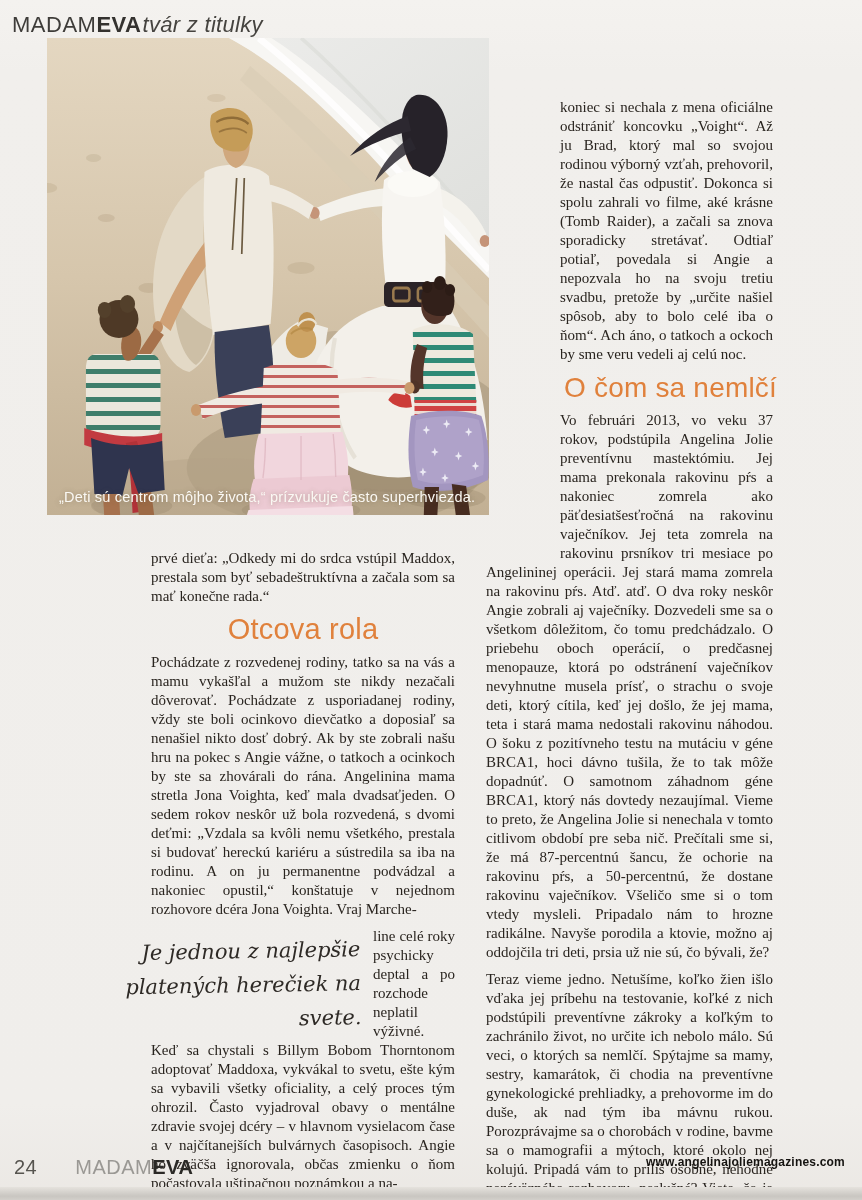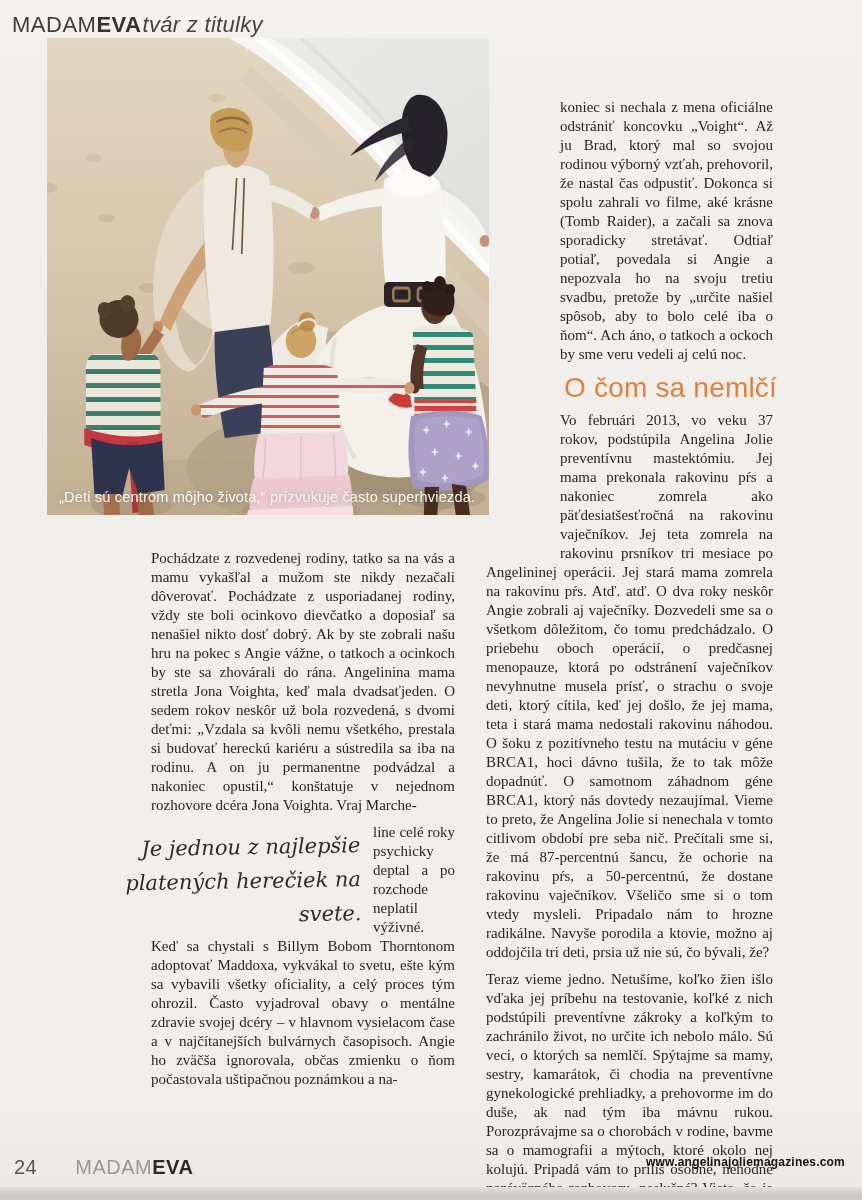--- a/index.html
+++ b/index.html
@@ -229,20 +229,22 @@
         <path d="M250,396 L349,394 C355,412 357,428 355,441 L246,445 C243,428 245,410 250,396 Z" fill="#f1d6dd"></path>
         <path d="M244,441 L357,437 C361,453 361,465 359,475 L240,477 C238,462 240,451 244,441 Z" fill="#eccad3"></path>
         <path d="M238,472 L361,468 L362,477 L236,477 Z" fill="#f4dee4"></path>
         <path d="M258,400 C258,414 257,428 255,440 M300,398 C300,413 300,428 300,442 M338,396 C340,411 341,426 341,439" stroke="#dfb6c1" stroke-width="1.6" fill="none" opacity=".8"></path>
       </g>
     </svg>
     <div class="caption">„Deti sú centrom môjho života,“ prízvukuje často superhviezda.</div>
   </div>
 
   <div class="col col-left" style="color: rgb(41, 36, 31);">
+    <p>prvé dieťa: „Odkedy mi do srdca vstúpil Maddox, prestala som byť sebadeštruktívna a začala som sa mať konečne rada.“</p>
+    <h2 class="sec" style="color: rgb(224, 129, 60);">Otcova rola</h2>
     <p>Pochádzate z rozvedenej rodiny, tatko sa na vás a mamu vykašľal a mužom ste nikdy nezačali dôverovať. Pochádzate z usporiadanej rodiny, vždy ste boli ocinkovo dievčatko a doposiaľ sa nenašiel nikto dosť dobrý. Ak by ste zobrali našu hru na pokec s Angie vážne, o tatkoch a ocinkoch by ste sa zhovárali do rána. Angelinina mama stretla Jona Voighta, keď mala dvadsaťjeden. O sedem rokov neskôr už bola rozvedená, s dvomi deťmi: „Vzdala sa kvôli nemu všetkého, prestala si budovať hereckú kariéru a sústredila sa iba na rodinu. A on ju permanentne podvádzal a nakoniec opustil,“ konštatuje v nejednom rozhovore dcéra Jona Voighta. Vraj Marche-</p>
     <div>
       <div class="pull-quote">Je jednou z najlepšie
 platených herečiek na
 svete.</div>
       <p>line celé roky psychicky deptal a po rozchode neplatil výživné. Keď sa chystali s Billym Bobom Thorntonom adoptovať Maddoxa, vykvákal to svetu, ešte kým sa vybavili všetky oficiality, a celý proces tým ohrozil. Často vyjadroval obavy o mentálne zdravie svojej dcéry – v hlavnom vysielacom čase a v najčítanejších bulvárnych časopisoch. Angie ho zväčša ignorovala, občas zmienku o ňom počastovala uštipačnou poznámkou a na-</p>
     </div>
   </div>
 
   <div class="col col-right" style="color: rgb(41, 36, 31);">

